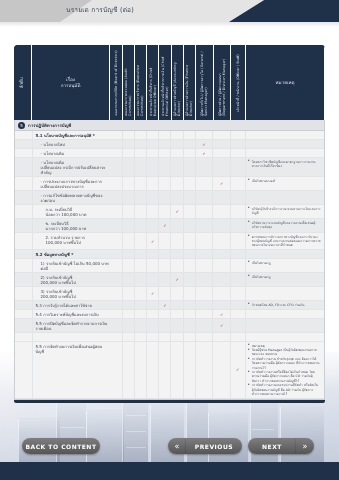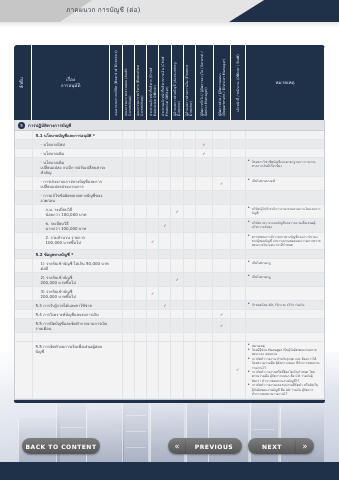--- a/index.html
+++ b/index.html
@@ -85,21 +85,21 @@
 
   .tfoot-line{ height:3px; background:#1f3049; margin-top:0; border-radius:0 0 2px 2px;}
 </style>
 </head>
 <body>
 
 <div class="topbar">
   <div class="tb-gray"></div>
   <div class="tb-light"></div>
   <div class="tb-navy"></div>
-  <div class="tb-title">ภาคผนวก การบัญชี (ต่อ)</div>
+  <div class="tb-title">นรายเด การบัญชี (ต่อ)</div>
 </div>
 <div class="tb-shadow"></div>
 
 <div class="photo">
   <div class="bld" style="left:18px;  width:42px; height:44px;"></div>
   <div class="bld" style="left:56px;  width:30px; height:62px;"></div>
   <div class="bld" style="left:86px;  width:38px; height:52px;"></div>
   <div class="bld" style="left:122px; width:26px; height:70px;"></div>
   <div class="bld" style="left:150px; width:34px; height:58px;"></div>
   <div class="bld" style="left:186px; width:22px; height:78px;"></div>

